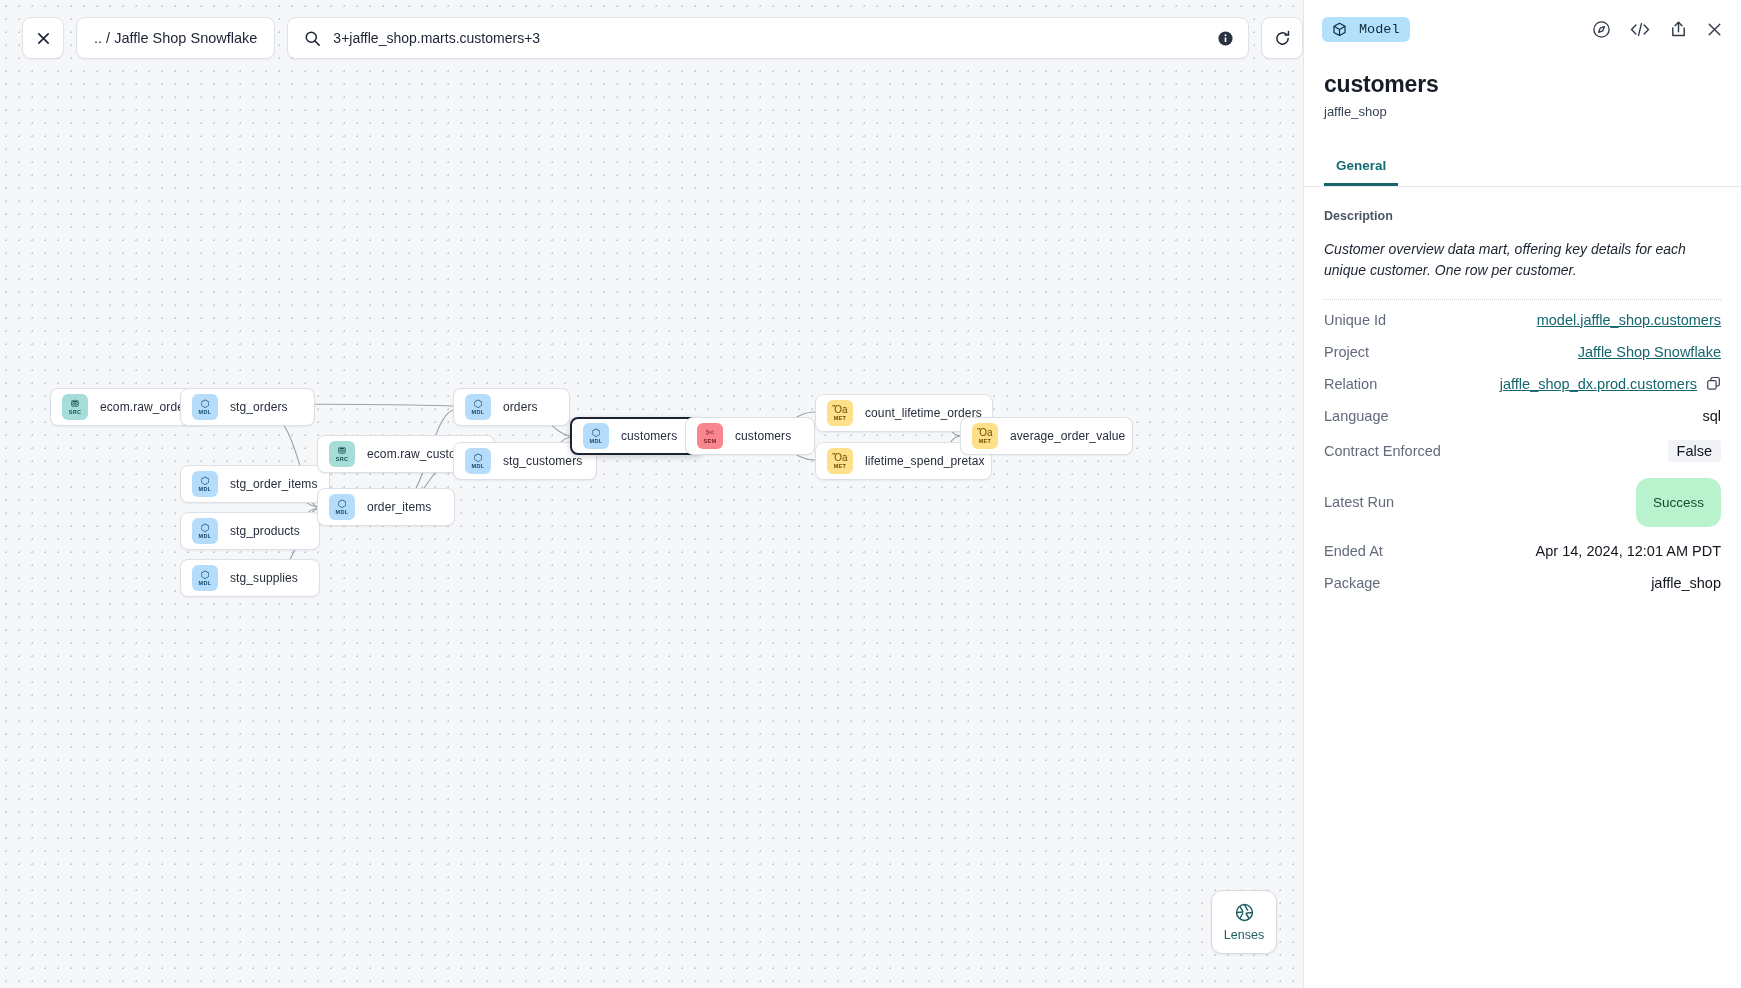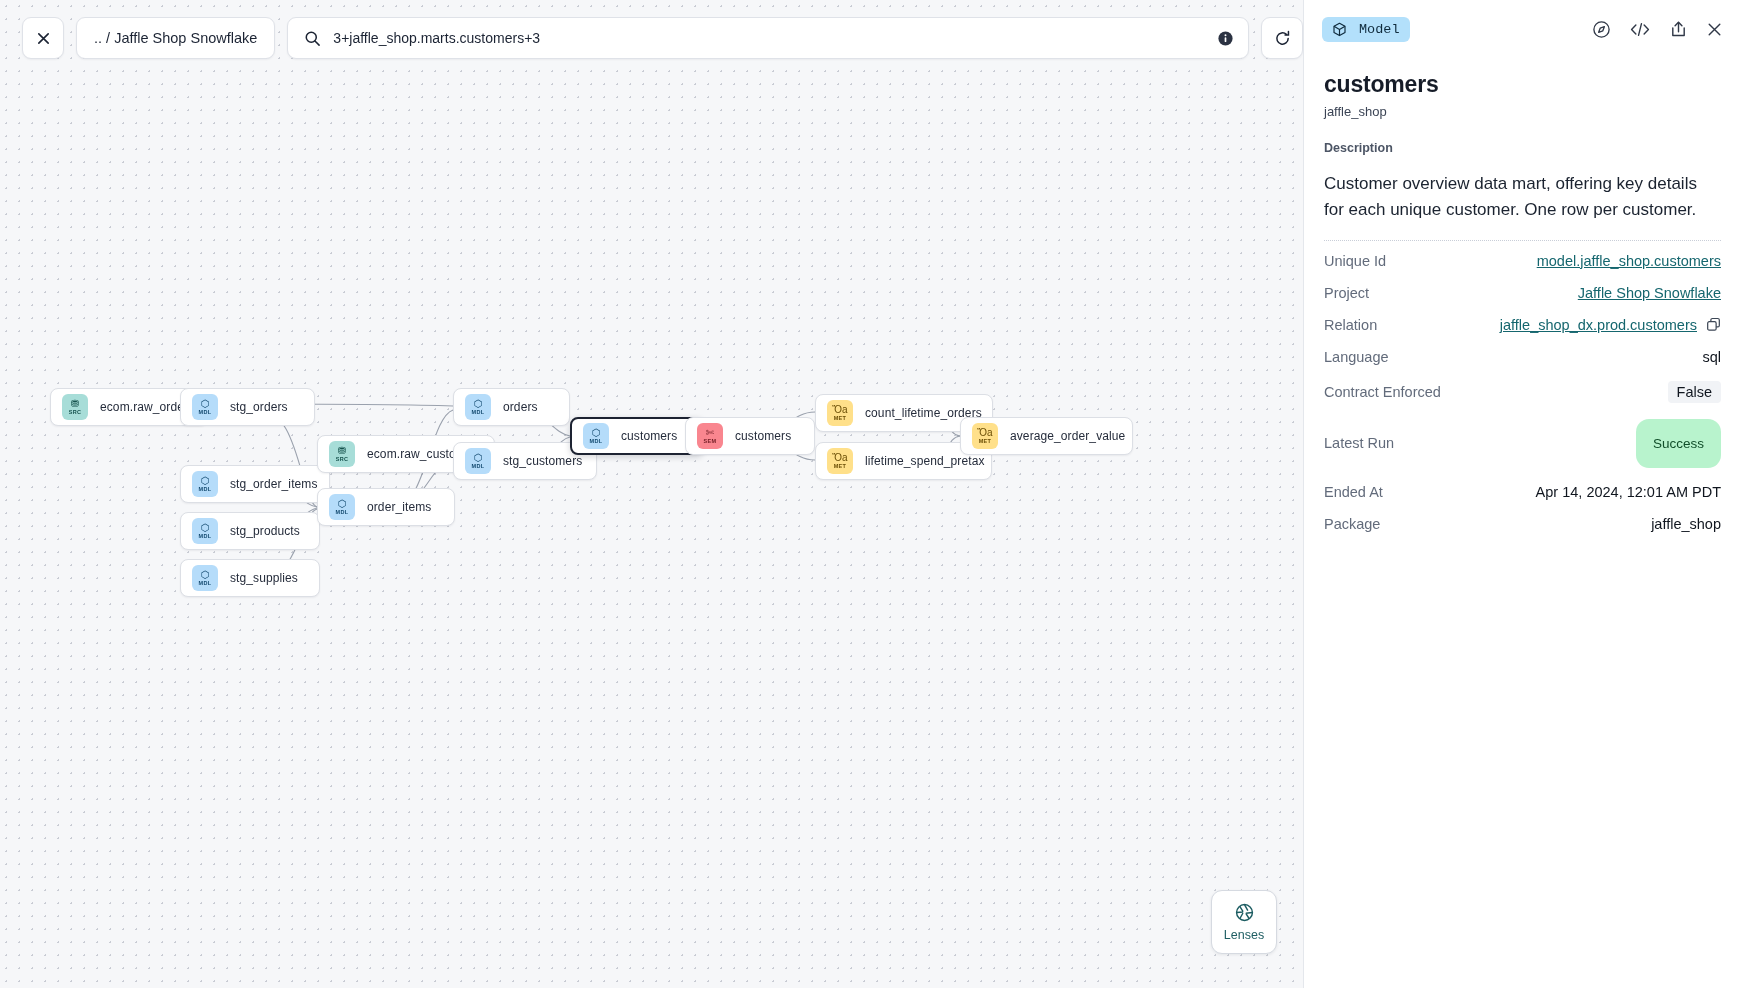--- a/index.html
+++ b/index.html
@@ -87,21 +87,21 @@
   .panel-actions { display: flex; align-items: center; gap: 18px; }
   .panel-actions .icon-btn-plain { color: #303847; }
   .panel-head { padding: 12px 20px 0 20px; }
   .panel-title { font-size: 23px; font-weight: bold; color: #161c28; letter-spacing: -.2px; }
   .panel-sub { font-size: 13px; color: #3b4455; margin-top: 6px; }
   .tabs { display: flex; padding: 0 20px; border-bottom: 1px solid #e4e7ec; margin-top: 30px; }
   .tab { padding: 9px 12px 10px 12px; font-size: 13.5px; font-weight: bold; color: #156b73; cursor: pointer; }
   .tab.active { border-bottom: 3px solid #15666e; }
   .panel-body { padding: 22px 20px 0 20px; overflow-y: auto; flex: 1; }
   .sec-label { font-size: 12.5px; font-weight: bold; color: #4c5565; }
-  .desc { font-size: 17px; color: #1b2330; line-height: 1.52; margin-top: 16px; }
+  .desc { font-size: 14px; color: #1b2330; line-height: 1.52; margin-top: 16px; font-style: italic; }
   .divider { border-top: 1px dotted #c9ced8; margin: 17px 0 4px 0; }
   .row { display: flex; align-items: center; justify-content: space-between; min-height: 32px; padding: 8px 0; gap: 12px; }
   .row .k { font-size: 14.5px; color: #626b7b; white-space: nowrap; }
   .row .v { font-size: 14.5px; color: #10161f; text-align: right; }
   .row .v.link { color: #15666e; text-decoration: underline; cursor: pointer; text-align: center; }
   .row .v.boxed { background: #f1f3f6; padding: 3px 9px; border-radius: 4px; }
   .row .v.pill { background: #b8f3cd; color: #114e2a; padding: 17px 17px; border-radius: 13px; font-size: 13.5px; }
   .v-wrap { display: flex; align-items: center; gap: 9px; justify-content: flex-end; }
   .copy-btn { background: none; border: none; cursor: pointer; color: #3c4655; display: flex; }
 </style>
@@ -312,20 +312,25 @@
           </svg>
         </button>
       </div>
     </div>
 
     <div class="panel-head">
       <div class="panel-title">customers</div>
       <div class="panel-sub">jaffle_shop</div>
     </div>
 
+    <div class="tabs">
+      <div class="tab active">
+        <span>General</span>
+      </div>
+    </div>
 
     <div class="panel-body">
       <div class="sec-label">Description</div>
       <div class="desc">Customer overview data mart, offering key details for each unique customer. One row per customer.</div>
       <div class="divider"></div>
       <div id="props-layer">
           <div class="row">
             <div class="k">Unique Id</div>
             <div class="v-wrap">
               <div class="v link">model.jaffle_shop.customers</div>

